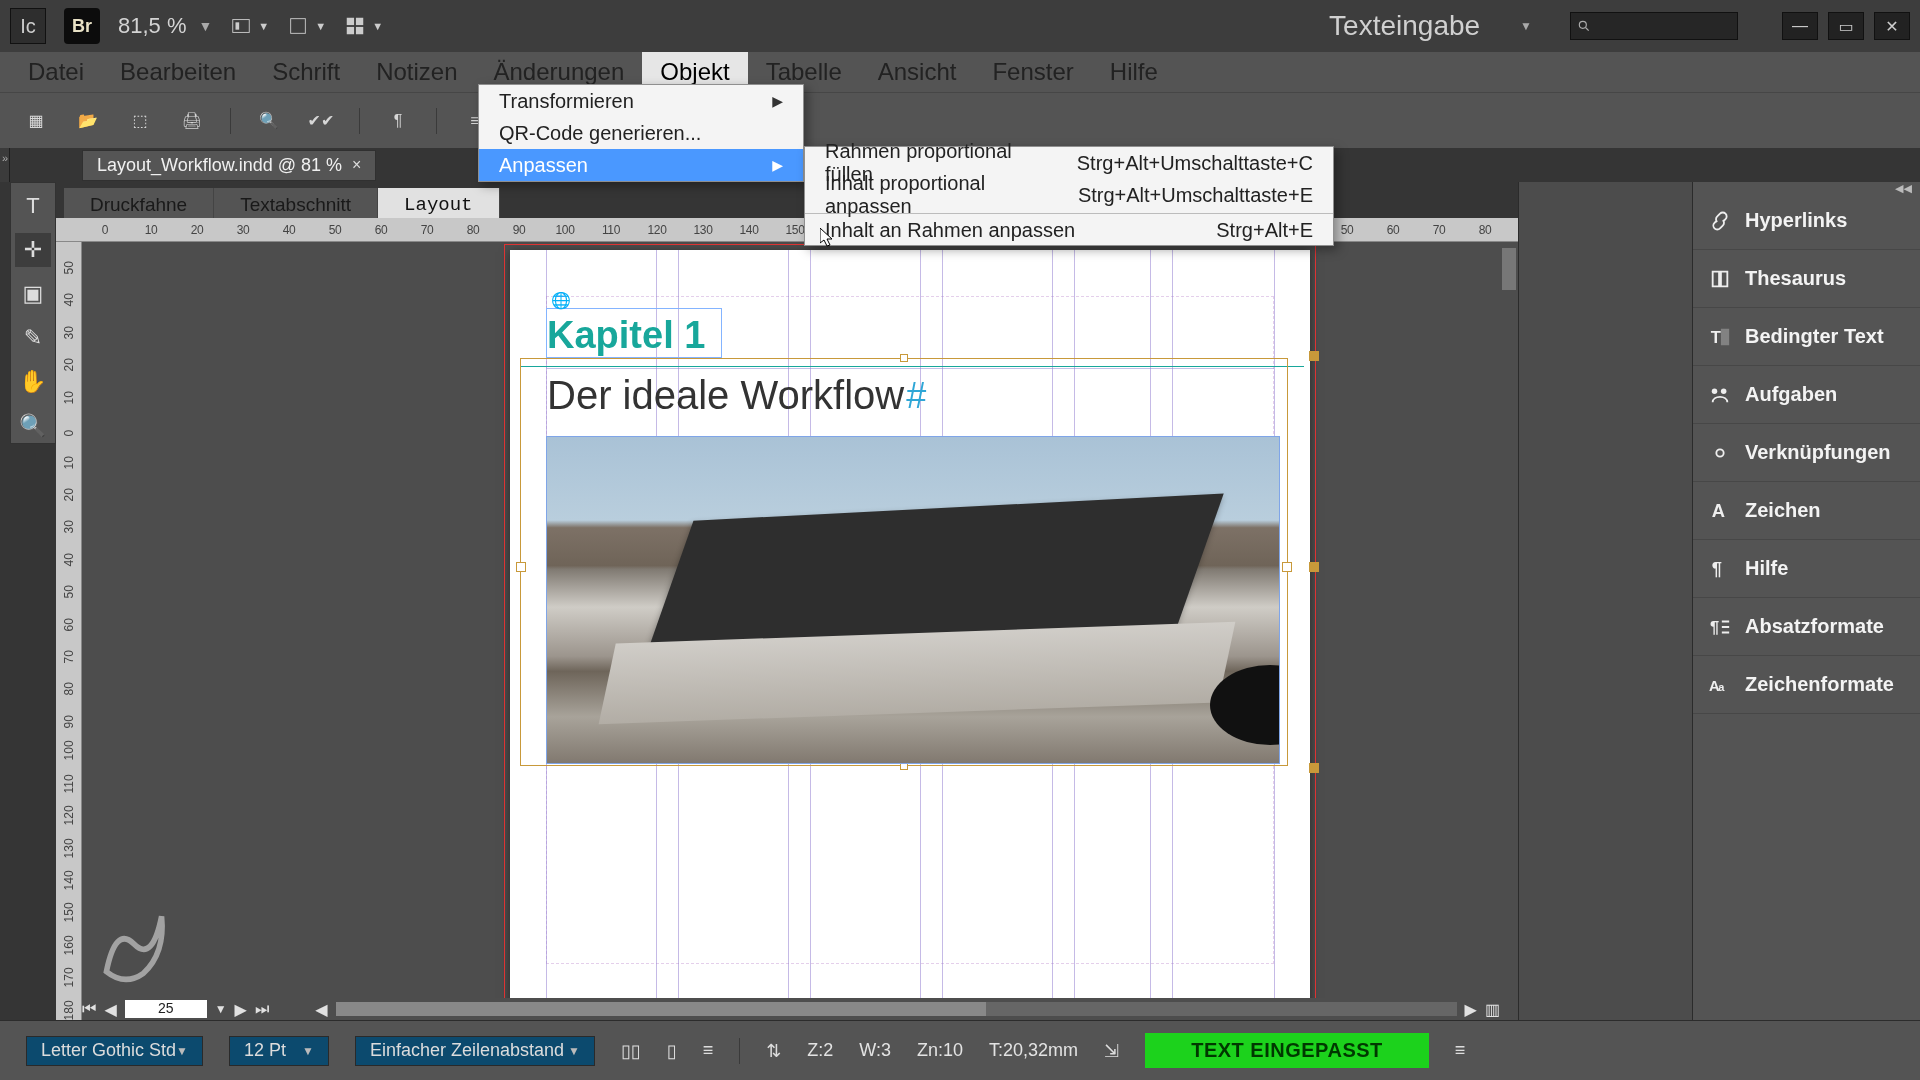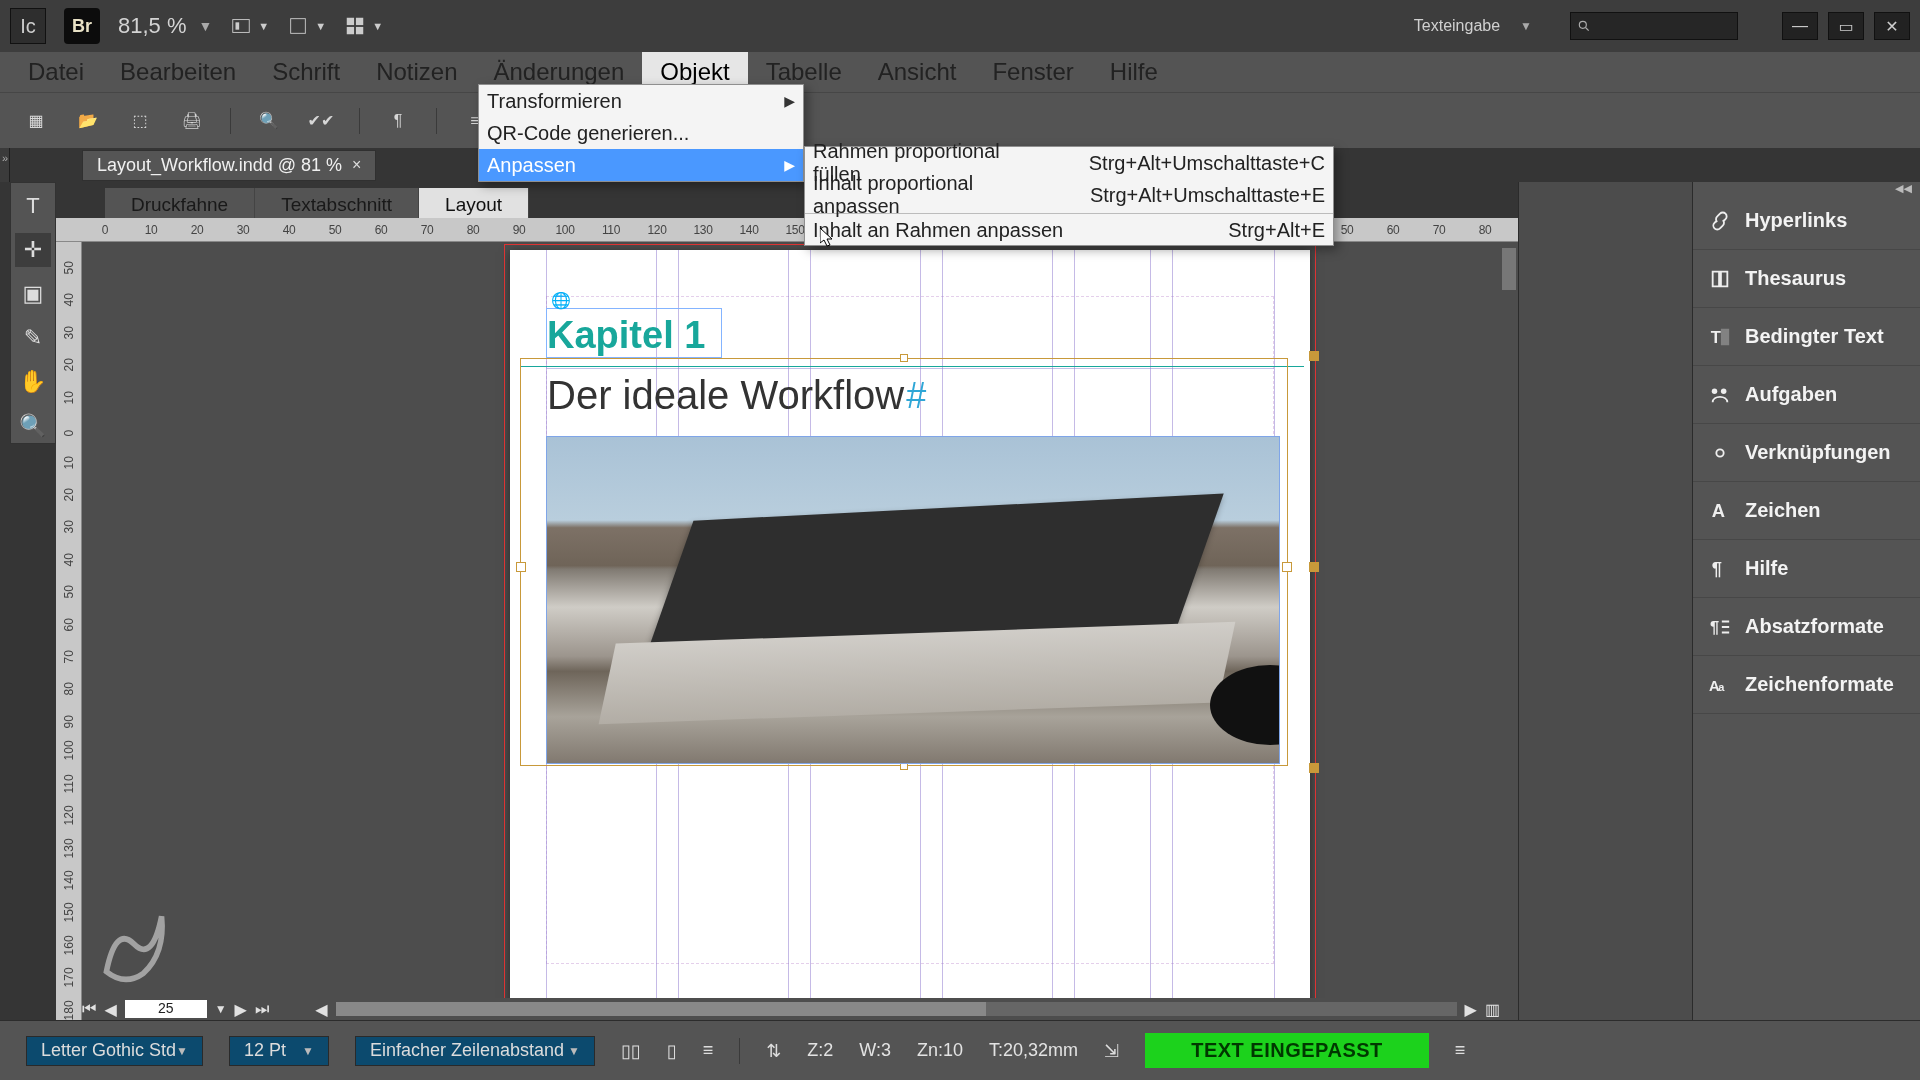--- a/index.html
+++ b/index.html
@@ -8,21 +8,21 @@
 
 #app-frame { position: absolute; inset: 0; }
 
 #title-bar { height: 52px; background: #3d3d3d; display: flex; align-items: center; padding: 0 10px; gap: 18px; }
 #title-bar .app-glyph { width: 36px; height: 36px; border: 1px solid #111; background: #2e2e2e; display: flex; align-items: center; justify-content: center; font-size: 20px; font-weight: 300; color: #ccc; }
 #title-bar .bridge-glyph { width: 36px; height: 36px; background: #0c0c0c; color: #e9e2c6; display: flex; align-items: center; justify-content: center; font-weight: 700; font-size: 18px; border-radius: 4px; }
 #title-bar .zoom-level { font-size: 22px; color: #d4d4d4; display: flex; gap: 12px; align-items: center; }
 #title-bar .zoom-level .chev { font-size: 14px; color: #aaa; }
 #title-bar .spacer { flex: 1; }
 #title-bar .icon-drop { display:flex; gap:6px; align-items:center; color:#ccc; }
-#title-bar .workspace { font-size: 16px; color:#d0d0d0; margin-right:2px; }
+#title-bar .workspace { font-size: 28px; color:#d0d0d0; margin-right:22px; }
 #title-bar .workspace-chev { font-size:12px; color:#aaa; margin-right:20px; }
 #title-bar .search-box { width: 168px; height: 28px; background:#262626; border:1px solid #111; display:flex; align-items:center; padding:0 6px; }
 #title-bar .search-box svg { width:14px; height:14px; opacity:.8; }
 #title-bar .win-ctrls { display:flex; gap:10px; margin-left:26px; }
 #title-bar .win-ctrls .btn { width:36px; height:28px; background:#222; display:flex; align-items:center; justify-content:center; color:#ccc; border:1px solid #111; }
 
 
 #menu-bar { height: 40px; background:#545454; display:flex; align-items:stretch; padding-left:10px; font-size:24px; }
 #menu-bar .item { padding:0 18px; display:flex; align-items:center; color:#222; cursor:default; }
 #menu-bar .item.active { background:#e6e6e6; color:#000; }
@@ -37,23 +37,23 @@
 #tab-strip { height: 34px; background:#353535; display:flex; align-items:center; padding-left:72px; }
 #tab-strip .doc-tab { background:#555; color:#f0f0f0; padding:4px 14px; font-size:18px; border:1px solid #303030; display:flex; gap:10px; align-items:center; }
 #tab-strip .close { font-size:16px; color:#ddd; }
 
 
 #tools { position:absolute; left:10px; top:182px; width:46px; background:#545454; display:flex; flex-direction:column; align-items:center; padding-top:6px; gap:10px; border:1px solid #323232; }
 #tools .t { width:36px; height:34px; display:flex; align-items:center; justify-content:center; color:#ddd; font-size:22px; }
 #tools .t.sel { background:#3d3d3d; }
 
 
-#mode-tabs { position:absolute; left:64px; top:188px; display:flex; height:34px; gap:0;margin-left:41px; }
+#mode-tabs { position:absolute; left:64px; top:188px; display:flex; height:34px; gap:0; }
 #mode-tabs .mt { padding:0 26px; background:#545454; color:#191919; font-size:19px; display:flex; align-items:center; border-right:1px solid #444; }
-#mode-tabs .mt.active { background:#e1e1e1; color:#111; }
+#mode-tabs .mt.active { background:#e1e1e1; color:#111;font-family:Liberation Mono, monospace; }
 
 
 #workspace { position:absolute; left:56px; top:218px; right:402px; bottom:60px; background:#4d4d4d; }
 #h-ruler { height:24px; background:#c8c8c8; color:#444; border-bottom:1px solid #888; font-size:12px; display:flex; align-items:center; overflow:hidden; padding-left:26px; letter-spacing:-.3px; }
 #h-ruler span { width:46px; text-align:center; flex:0 0 46px; }
 #v-ruler { position:absolute; left:0; top:24px; bottom:0; width:26px; background:#c8c8c8; color:#444; border-right:1px solid #888; font-size:12px; display:flex; flex-direction:column; align-items:center; }
 #v-ruler span { height:44px; display:flex; align-items:center; writing-mode:vertical-rl; transform:rotate(180deg); }
 #canvas-outer { position:absolute; left:26px; right:18px; top:24px; bottom:22px; overflow:hidden; background:#4d4d4d; }
 #page { position:absolute; left:428px; top:8px; width:800px; height:760px; background:#fff; box-shadow:0 2px 10px rgba(0,0,0,.5); }
 
@@ -107,21 +107,21 @@
 
 
 #status { position:absolute; left:0; right:0; bottom:0; height:60px; background:#545454; display:flex; align-items:center; padding:0 26px; gap:26px; font-size:18px; color:#dcdcdc; border-top:1px solid #2c2c2c; }
 #status .combo { height:30px; background:#0c4a6e; display:flex; align-items:center; padding:0 14px; border:1px solid #2a2a2a; min-width:160px; justify-content:space-between;}
 #status .combo .chev { font-size:12px; color:#bbb; }
 #status .metric { color:#e3e3e3; }
 #status .fit-badge { background:#1cd21c; color:#003800; font-weight:800; padding:6px 46px; font-size:20px; letter-spacing:.5px; }
 
 
 .menu { position:absolute; background:#f4f4f4; border:1px solid #8f8f8f; box-shadow:4px 4px 10px rgba(0,0,0,.35); z-index:500; font-size:20px; color:#222; }
-.menu .row { display:flex; align-items:center; justify-content:space-between; padding:3px 8px; height:32px; gap:40px; }
+.menu .row { display:flex; align-items:center; justify-content:space-between; padding:3px 20px; height:32px; gap:40px; }
 .menu .row.sep { border-top:1px solid #bcbcbc; margin-top:2px; padding-top:5px; }
 .menu .row.hover { background:#4a98ff; color:#fff; }
 .menu .arrow { font-size:14px; color:#333; }
 .menu.sub { z-index:501; }
 
 #logowm { position:absolute; left:88px; bottom:86px; opacity:.55; }
 #logowm svg { width:92px; height:92px; }
 </style>
 </head>
 <body>

